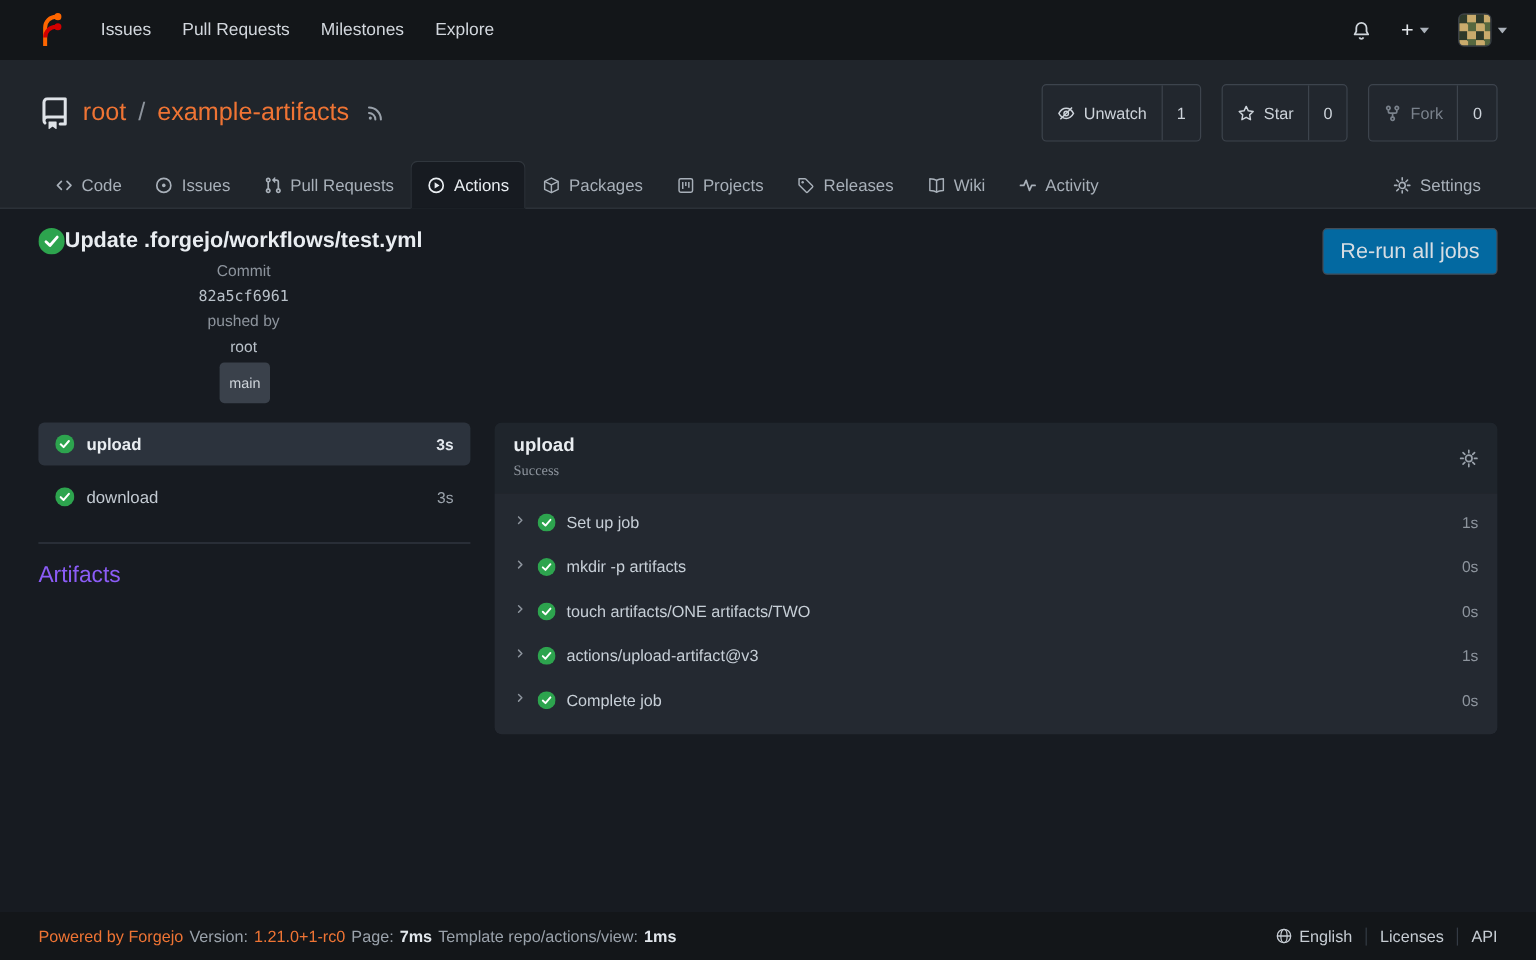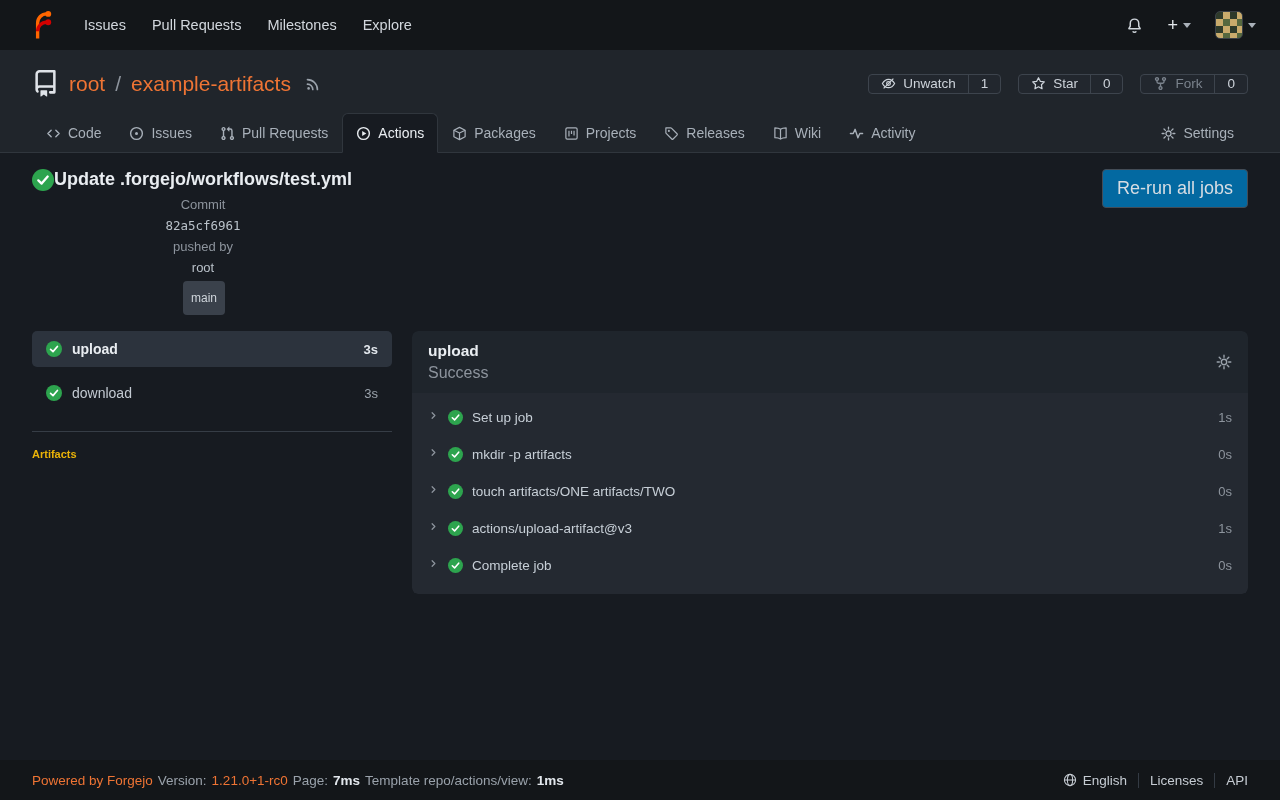--- a/index.html
+++ b/index.html
@@ -44,21 +44,21 @@
     background-size:14px 14px;border:1px solid #3a4047;}
 
   
   .repo-header{background:var(--bg-header);padding:20px 32px 0 32px;border-bottom:1px solid var(--border);}
   .title-row{display:flex;align-items:center;gap:10px;padding-bottom:16px;}
   .repo-icon{color:#dfe3e8;}
   .repo-link{color:var(--accent);font-size:21px;}
   .repo-sep{color:var(--muted);font-size:21px;}
   .rss-link{color:#9aa2ab;margin-left:4px;}
   .header-buttons{margin-left:auto;display:flex;gap:17px;}
-  .btn-group{display:flex;border:1px solid var(--border-btn);border-radius:4px;background:#22272e;height:20px;overflow:hidden;}
+  .btn-group{display:flex;border:1px solid var(--border-btn);border-radius:4px;background:#22272e;height:48px;overflow:hidden;}
   .gbtn{display:flex;align-items:center;gap:7px;padding:0 12px;color:#cdd3da;font-size:13.5px;background:transparent;border:none;font-family:inherit;cursor:pointer;}
   .gbtn.disabled{color:#7a828c;}
   .gcount{display:flex;align-items:center;padding:0 12px;border-left:1px solid var(--border-btn);color:#cdd3da;font-size:13.5px;cursor:pointer;}
   .tabs{display:flex;align-items:flex-end;margin:0;}
   .tab{display:flex;align-items:flex-end;gap:7px;padding:11px 13px;font-size:14px;color:var(--muted2);border:1px solid transparent;border-bottom:none;margin-bottom:0;}
   .tab .tab-icon{display:flex;color:inherit;}
   .tab.active{background:var(--bg-body);border:1px solid var(--border);border-bottom:1px solid var(--bg-body);border-radius:6px 6px 0 0;color:var(--text-bright);margin-bottom:-1px;}
   .tab-settings{margin-left:auto;}
 
   
@@ -71,28 +71,28 @@
   .branch-badge{background:#3a414b;color:#ced4da;font-size:12px;padding:10px 8px;border-radius:4px;margin-left:2px;}
   .rerun-btn{margin-left:auto;background:#0369a1;border:1px solid #444c56;color:#d7dde3;font-size:18px;padding:8px 14px;border-radius:4px;font-family:inherit;cursor:pointer;}
 
   .run-body{display:flex;gap:20px;align-items:flex-start;}
   .jobs{width:360px;flex:0 0 360px;}
   .job-row{display:flex;align-items:center;gap:10px;padding:10px 14px;border-radius:5px;font-size:14px;color:#c3cad2;margin-bottom:8px;cursor:pointer;}
   .job-row.selected{background:var(--bg-selected);color:var(--text-bright);font-weight:700;}
   .job-duration{margin-left:auto;font-size:13px;color:#9aa2ab;font-weight:400;}
   .job-row.selected .job-duration{color:#e2e7ec;font-weight:700;}
   .jobs-divider{border:none;border-top:1px solid #363d46;margin:20px 0 16px;}
-  .artifacts-heading{font-size:11px;font-weight:700;color:#eab308;margin:8px 0 22px;}
+  .artifacts-heading{font-size:19px;font-weight:400;color:#8b5cf6;margin:8px 0 22px;}
   .artifact-item{display:flex;align-items:center;gap:7px;font-size:13.5px;color:#9aa2ab;padding:2px 2px;}
   .artifact-link{color:var(--accent);}
 
   .detail{flex:1;border-radius:6px;overflow:hidden;}
   .detail-header{background:var(--bg-panel-header);padding:11px 16px;display:flex;align-items:center;border-radius:6px 6px 0 0;}
   .detail-title{font-size:15.5px;font-weight:700;color:var(--text-bright);}
-  .detail-status{font-size:16px;color:var(--muted);margin-top:4px;}
+  .detail-status{font-size:12px;color:var(--muted);margin-top:4px;font-family:Liberation Serif, serif;}
   .detail-gear{margin-left:auto;color:#9aa2ab;cursor:pointer;}
   .steps{background:var(--bg-steps);padding:6px 0 10px;border-radius:0 0 6px 6px;}
   .step-row{display:flex;gap:9px;padding:11px 16px;font-size:13.5px;color:#c7cfd7;cursor:pointer;}
   .step-chevron{color:var(--muted);display:flex;}
   .step-duration{margin-left:auto;color:var(--muted);font-size:13px;}
 
   
   footer{height:40px;flex:0 0 40px;background:var(--bg-navbar);display:flex;align-items:center;padding:0 32px;font-size:13.5px;color:#9aa2ab;}
   .f-link{color:var(--accent);}
   .f-strong{color:#e2e7ec;font-weight:700;}

